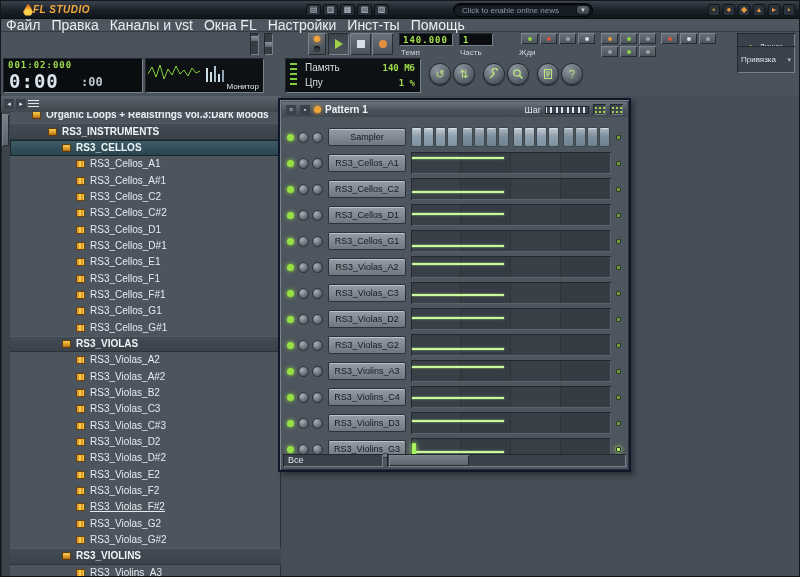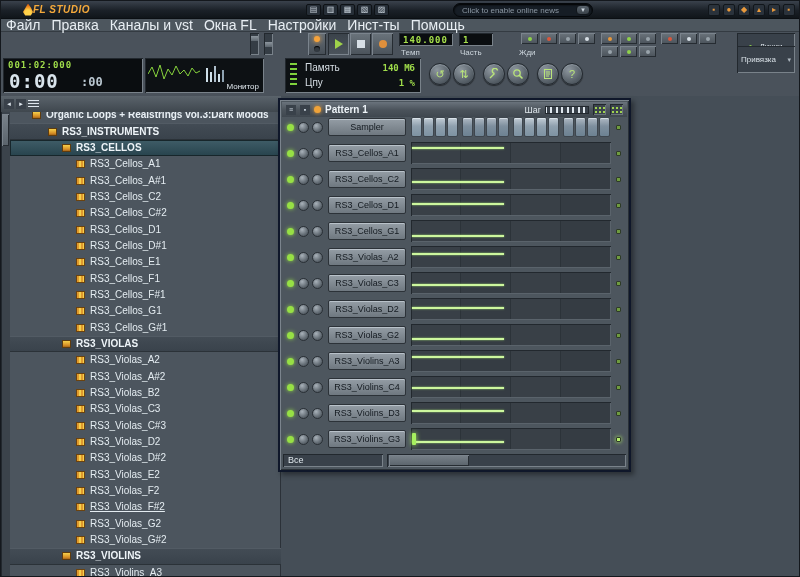--- a/index.html
+++ b/index.html
@@ -114,21 +114,21 @@
   .rt-btn{width:10px;height:10px;background:#39414a;color:#cfd9e2;font-size:7px;line-height:9px;text-align:center;}
   .rt-led{width:7px;height:7px;border-radius:50%;background:#f0a339;box-shadow:0 0 4px #f0a339;}
   .rt-title{color:#eef4f8;font-size:10px;font-weight:bold;}
   .rt-steplabel{margin-left:auto;color:#dfe7ec;font-size:9px;}
   .stepticks{width:44px;height:8px;background:repeating-linear-gradient(90deg,#dfe7ee 0 2px,#39414a 2px 5.5px);
     box-shadow:inset 0 0 0 1px #22282e;}
   .rt-toggle{width:13px;height:11px;background:#3c444c;box-shadow:inset 1px 1px 0 #22282e, inset -1px -1px 0 #6b747c;
     background-image:radial-gradient(#9fd44f 1px,transparent 1.2px);background-size:4px 4px;background-position:1px 2px;}
 
   
-  .channels{position:absolute;left:3px;top:14px;width:347px;}
+  .channels{position:absolute;left:3px;top:24px;width:347px;}
   .chrow{position:relative;height:26px;display:flex;align-items:center;}
   .led{flex:0 0 auto;width:7px;height:7px;margin-left:4px;border-radius:50%;background:#97e045;box-shadow:0 0 4px #97e045;}
   .knob{flex:0 0 auto;width:11px;height:11px;margin-left:4px;border-radius:50%;border:1px solid #2a3036;
     background:radial-gradient(circle at 35% 30%,#a8b1b9,#636c74 60%,#3f474e);}
   .knob + .knob{margin-left:3px;}
   .chbtn{flex:0 0 auto;width:78px;height:18px;margin-left:5px;background:linear-gradient(#949da5,#6f7880);
     border:1px solid #2c3238;border-radius:2px;color:#141a20;font-size:9px;font-family:"Liberation Sans",sans-serif;
     white-space:nowrap;overflow:hidden;box-shadow:inset 0 1px 0 #b9c2ca;}
   .steps{flex:0 0 auto;width:200px;height:20px;margin-left:5px;display:flex;align-items:center;}
   .step{width:11px;height:20px;margin-right:1px;border:1px solid #3e464e;border-radius:2px;

